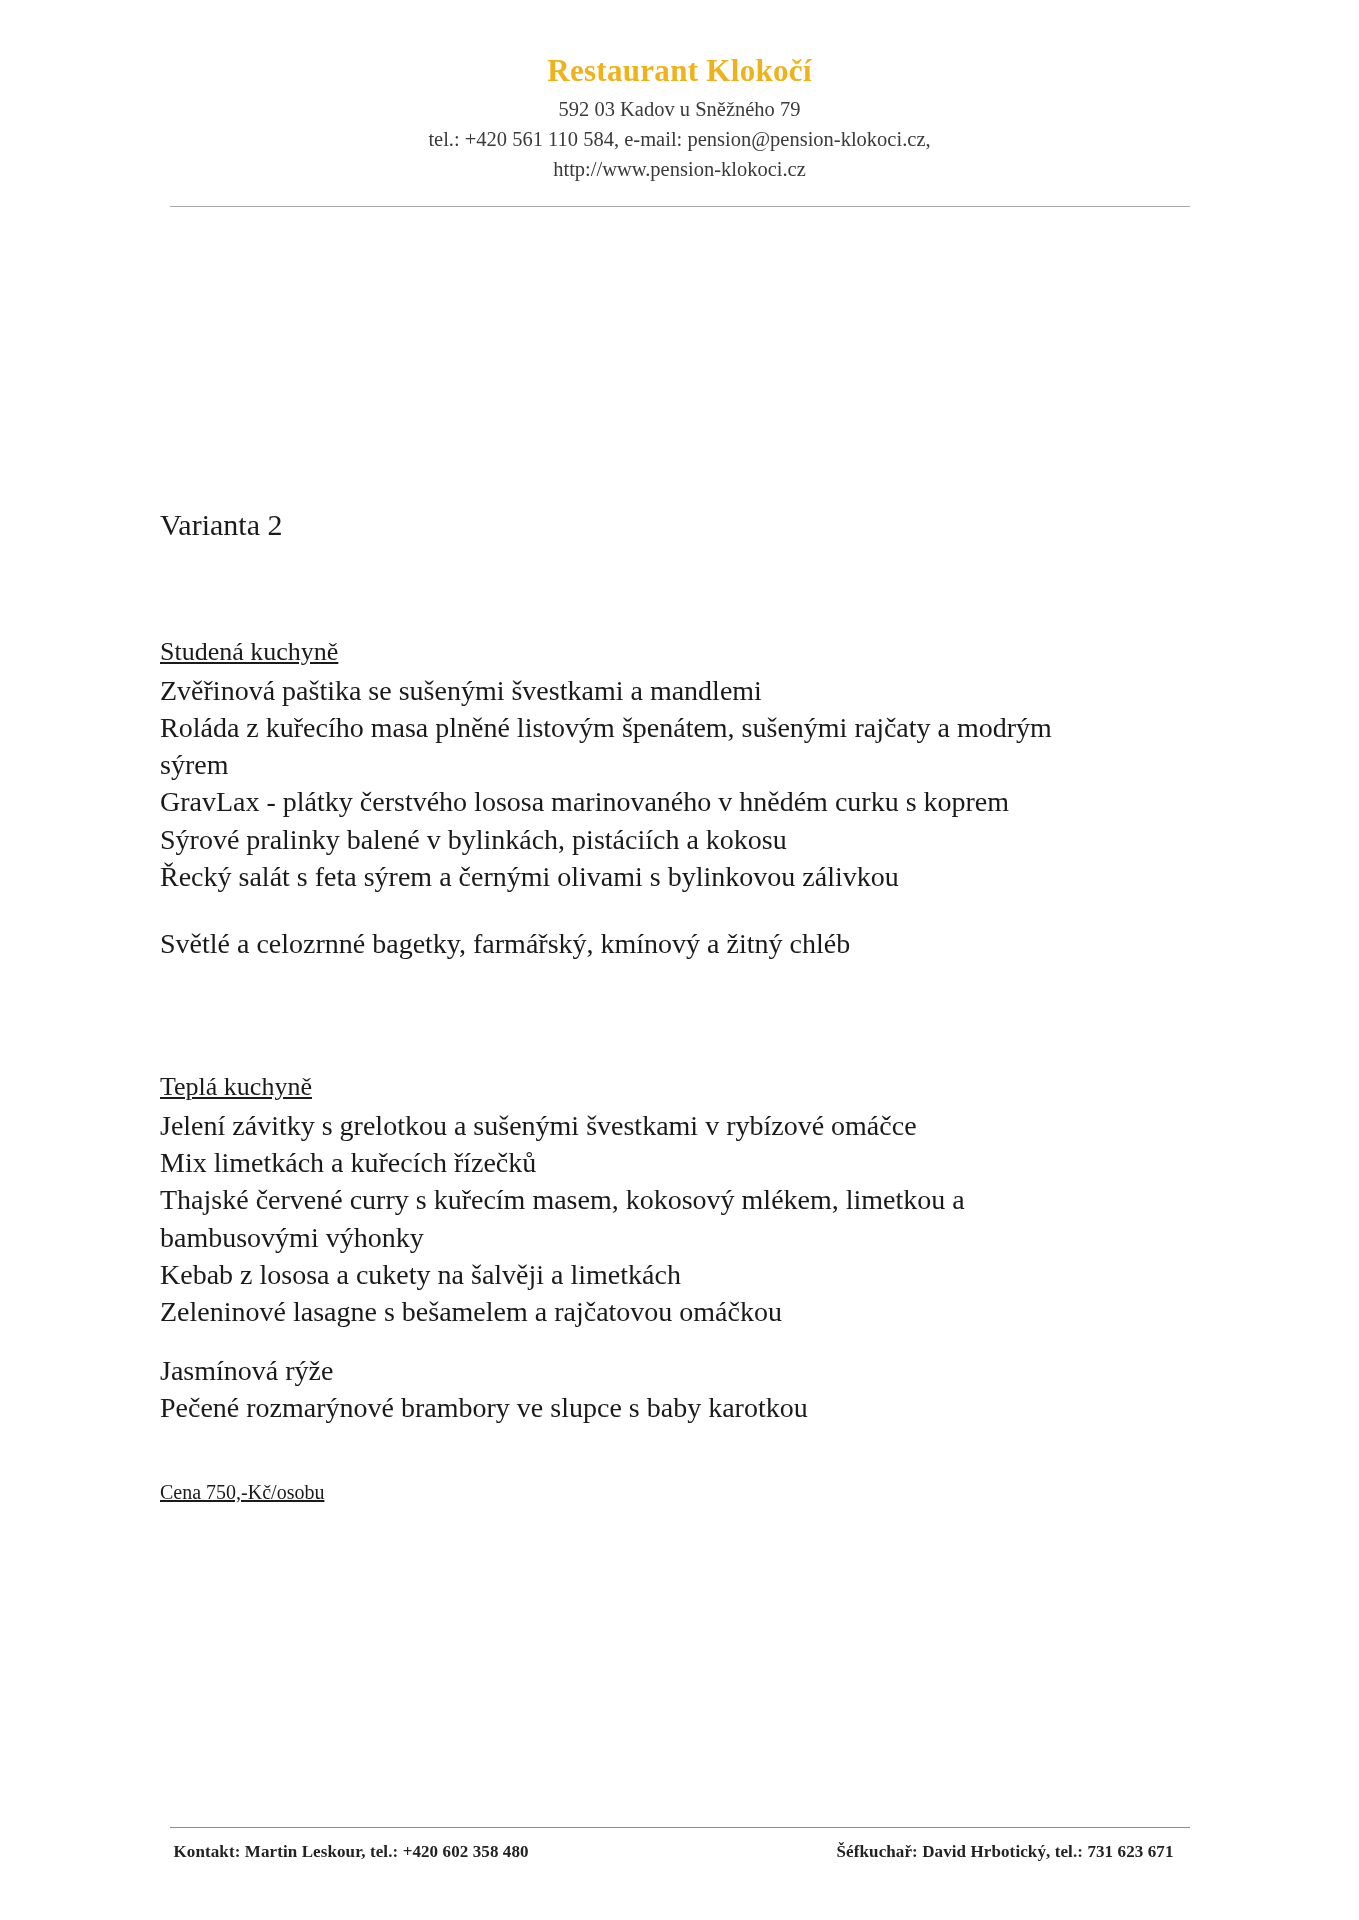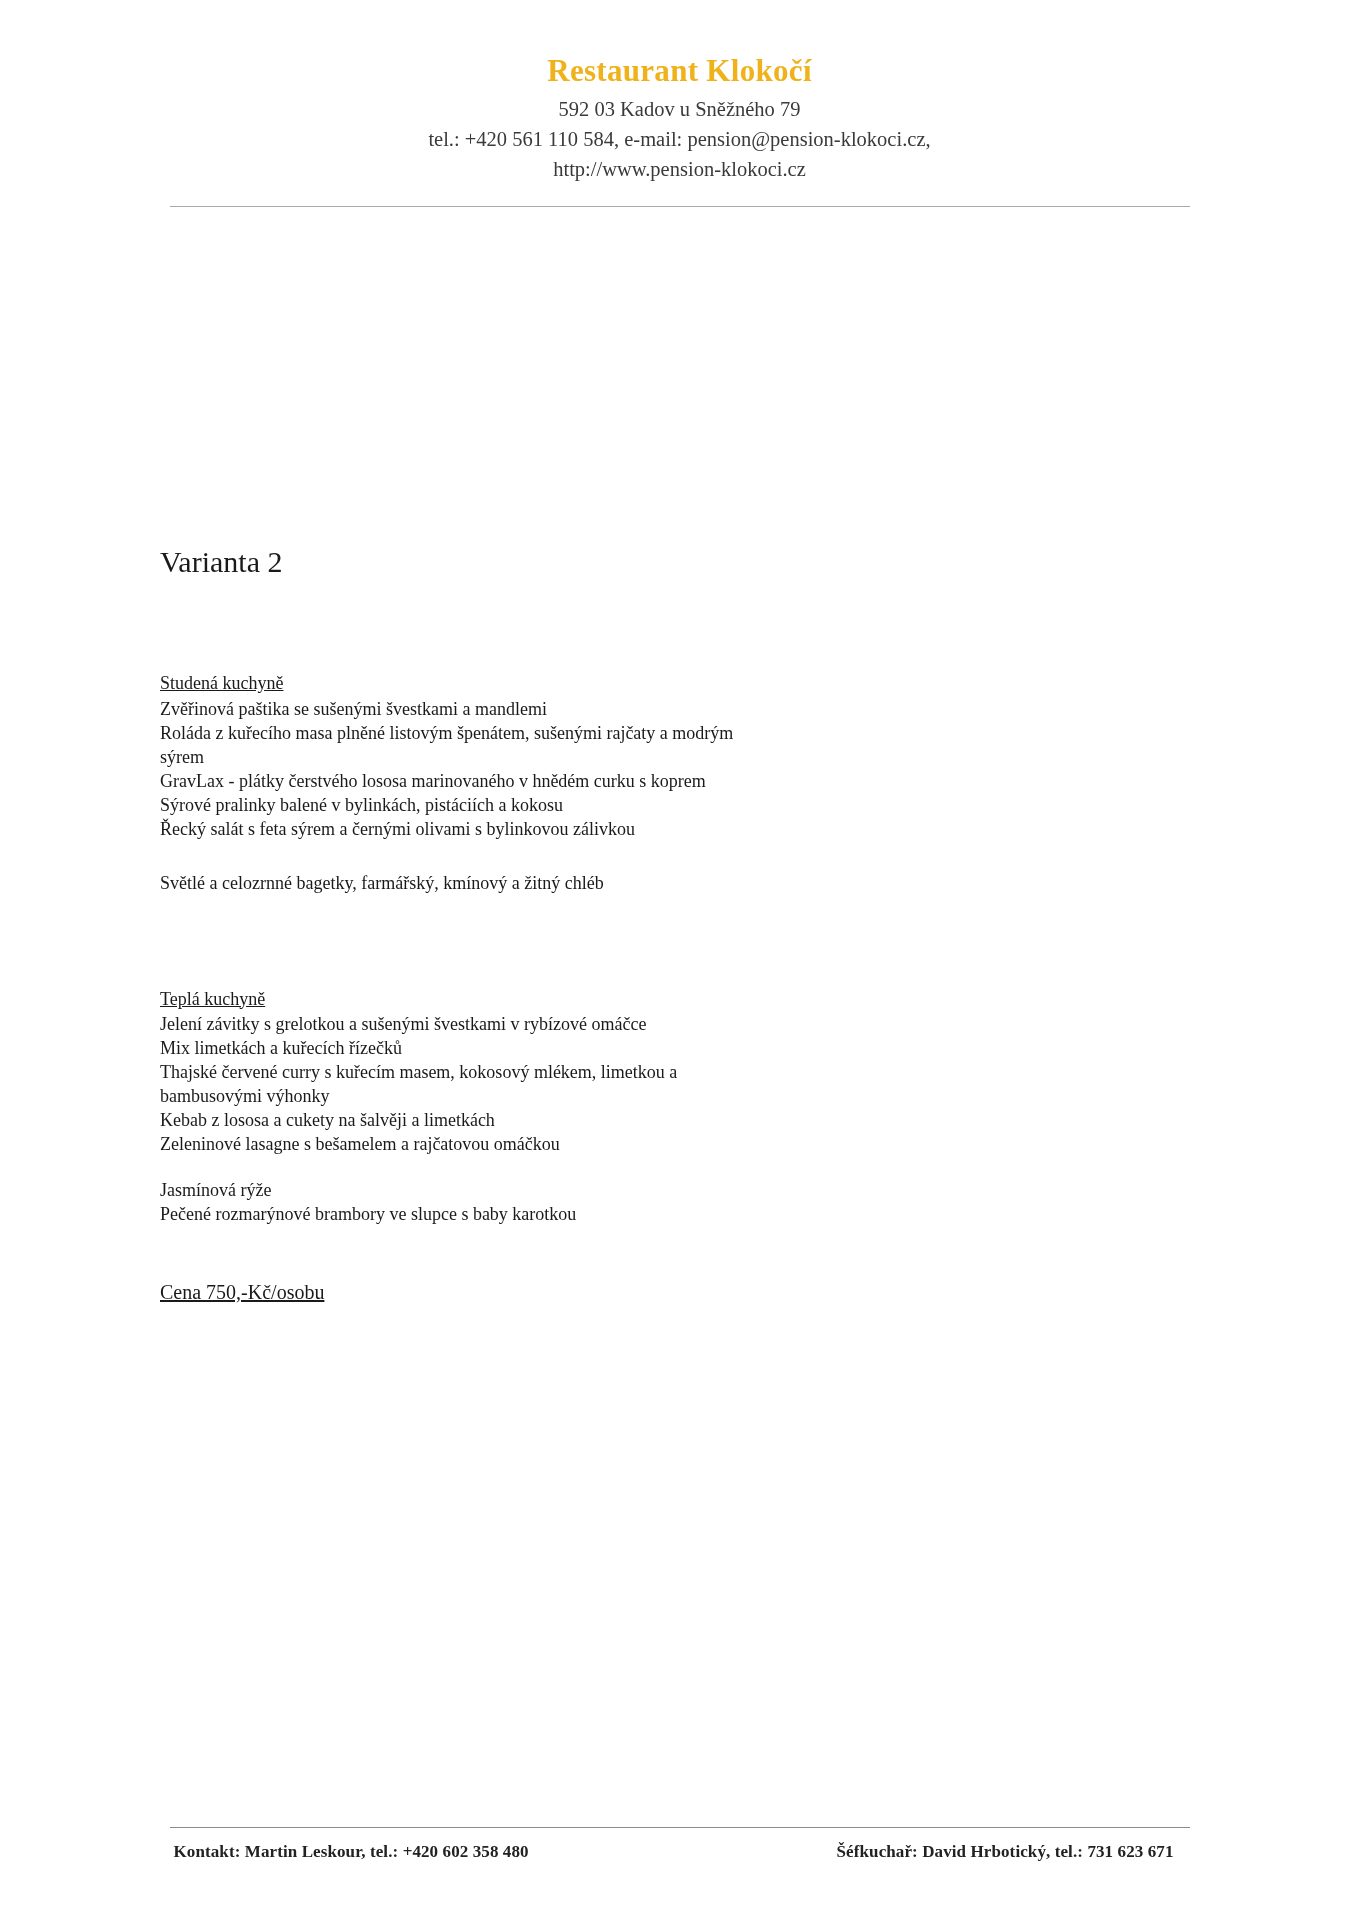--- a/index.html
+++ b/index.html
@@ -46,38 +46,38 @@
     border: 0;
     border-top: 1px solid #a9a9a9;
     width: 1020px;
     margin: 22px auto 0 auto;
   }
 
   
   .content {
     position: absolute;
     left: 160px;
-    top: 544px;
+    top: 507px;
     width: 1060px;
   }
   .variant-title {
     font-size: 30px;
     color: #1a1a1a;
     margin: 0 0 92px 0;
     line-height: 1.2;
     font-weight: normal;
   }
   .section-heading {
-    font-size: 18px;
+    font-size: 26px;
     text-decoration: underline;
-    margin: 0 0 2px 0;
+    margin: 16px 0 2px 0;
     line-height: 1.33;
   }
   .menu-line {
-    font-size: 18px;
+    font-size: 28px;
     line-height: 1.33;
     margin: 0;
   }
   .gap-sm { height: 22px; }
   .gap-md { height: 30px; }
   .gap-lg { height: 52px; }
   .gap-xl { height: 62px; }
   .price-line {
     font-size: 20px;
     text-decoration: underline;

